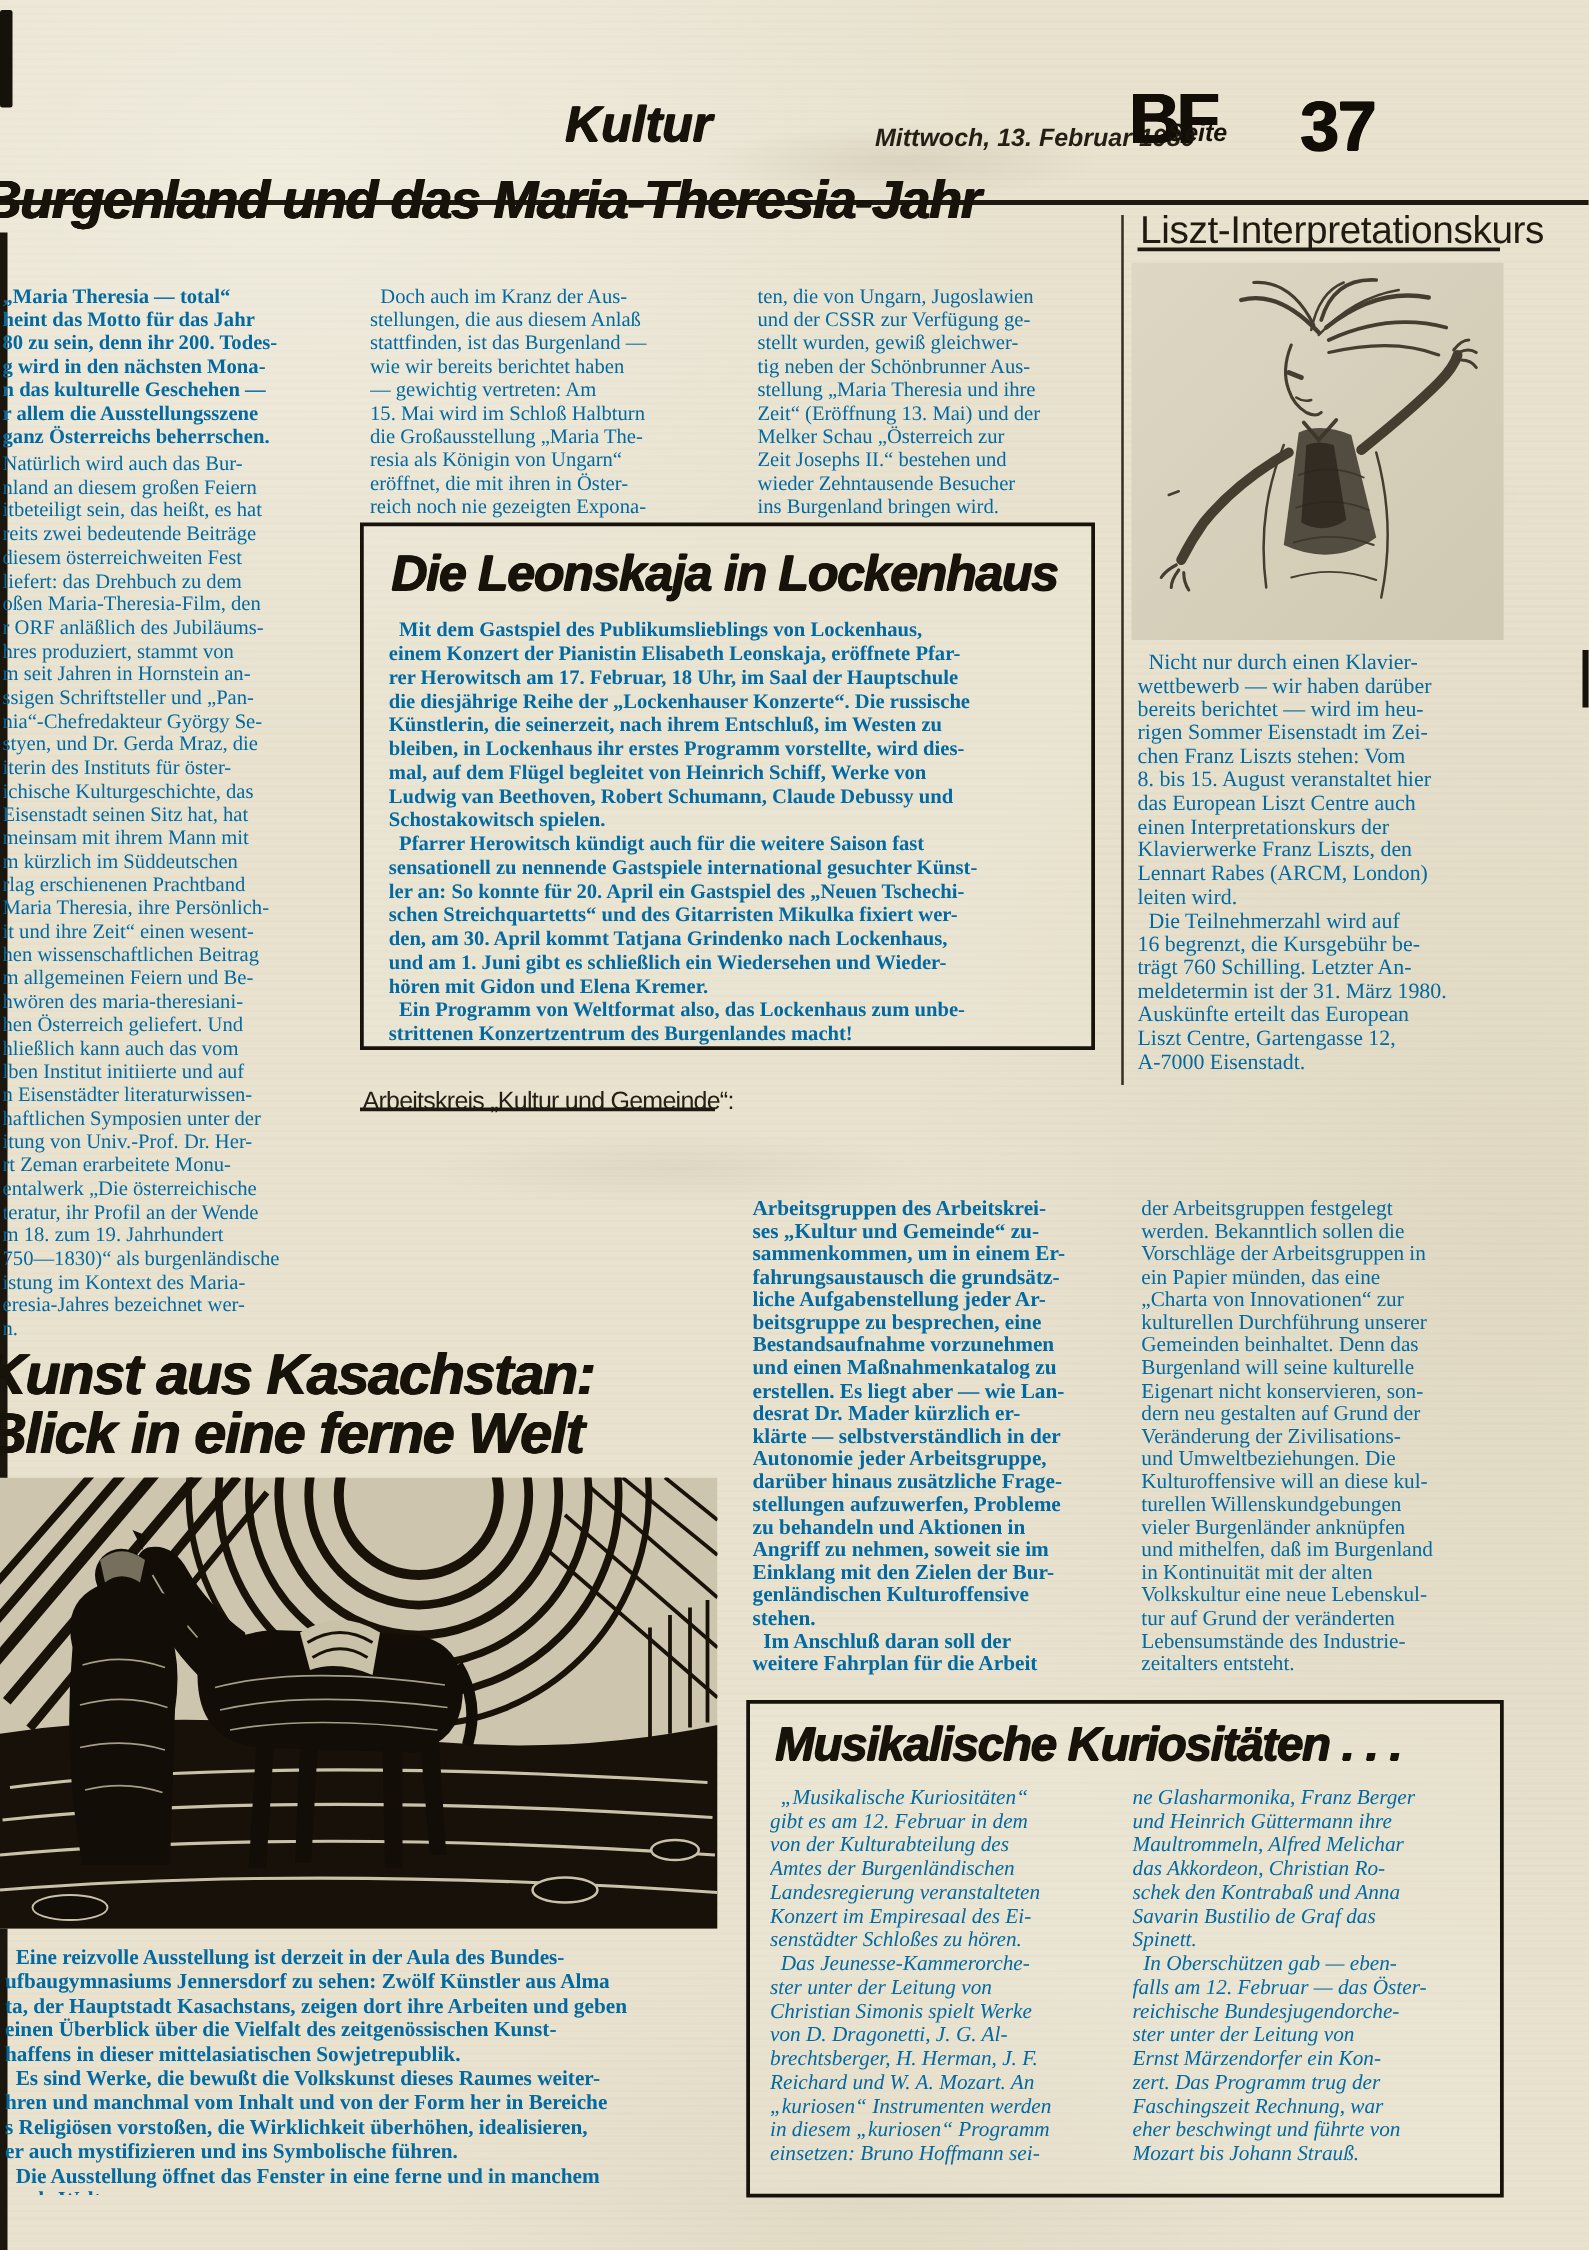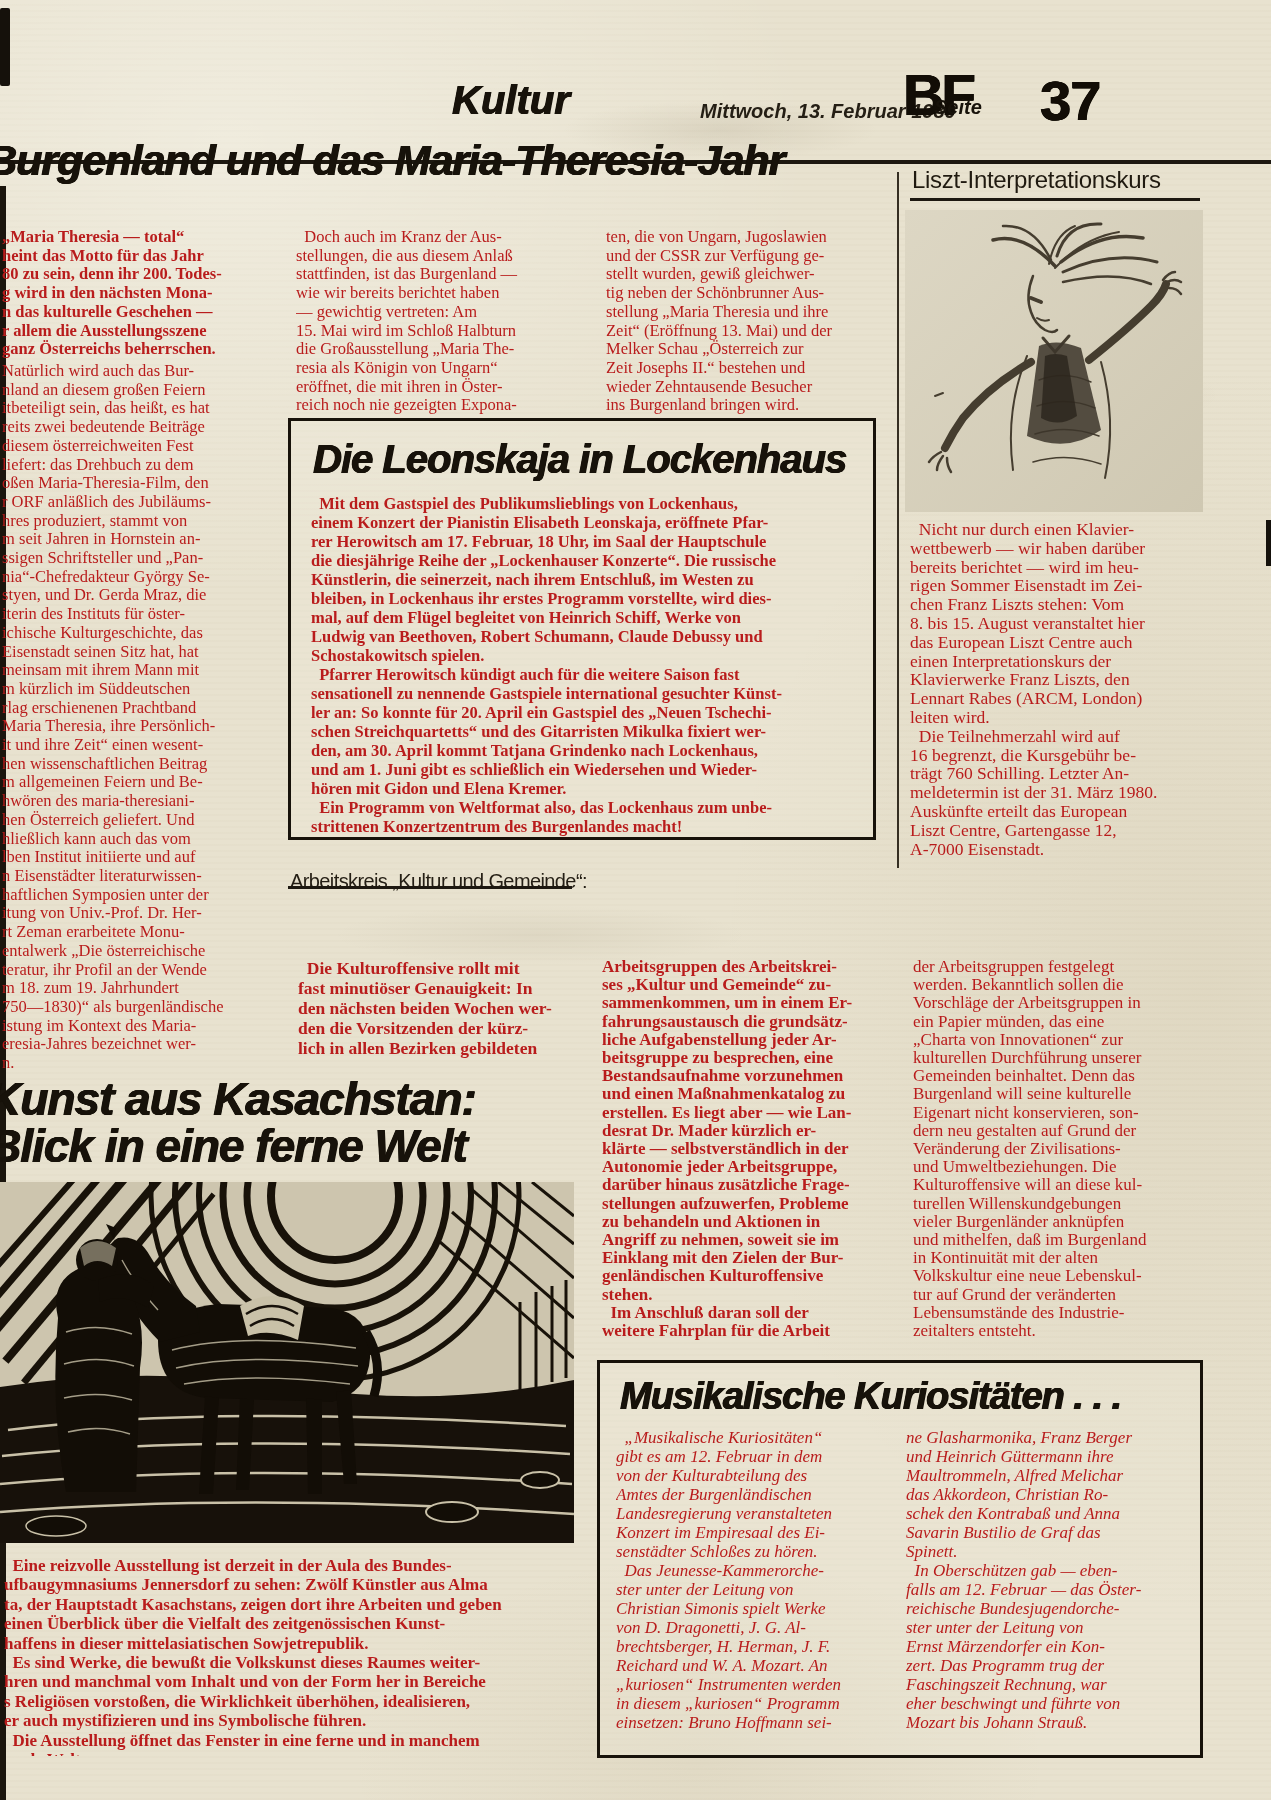--- a/index.html
+++ b/index.html
@@ -12,33 +12,33 @@
       radial-gradient(ellipse 500px 300px at 55% 98%, rgba(140,120,75,.08), transparent 70%),
       repeating-linear-gradient(0deg, rgba(130,110,70,.022) 0 2px, transparent 2px 6px);}
   #page{position:relative;width:1271px;height:1800px;overflow:hidden;}
   .abs{position:absolute;}
   .sans{font-family:"Liberation Sans",sans-serif;}
   .pre{white-space:pre-line;overflow:hidden;text-align:justify;}
   .heavy{text-shadow:.7px 0 0 currentColor,-.5px 0 0 currentColor,0 .4px 0 currentColor;}
   .display{font-family:"Liberation Sans",sans-serif;font-weight:bold;font-style:italic;
     color:#17120a;letter-spacing:-1px;white-space:nowrap;}
   .rule{background:#1d1810;}
-  .serifbody{color:#b91c1c;}
+  .serifbody{color:#0369a1;}
   .boldtxt{font-weight:bold;}
   .boxframe{border:3px solid #17120a;background:rgba(240,235,220,.25);}
   .smudge{pointer-events:none;}
   
   .kultur{font-size:40px;font-weight:bold;font-style:italic;color:#17120a;}
   .hdate{font-size:20px;font-weight:bold;font-style:italic;color:#241e14;}
   .bf{font-size:57px;font-weight:bold;letter-spacing:-3px;color:#120d06;}
   .seite{font-size:20px;font-weight:bold;font-style:italic;color:#17120a;}
   .pnum{font-size:56px;font-weight:bold;color:#120d06;letter-spacing:-1px;}
   
   .a1{font-size:16.5px;line-height:18.7px;}
-  .liszt-kick{font-size:24px;color:#201a10;letter-spacing:-.3px;}
+  .liszt-kick{font-size:31px;color:#201a10;letter-spacing:-.3px;}
   .lisztbody{font-size:17.5px;line-height:18.8px;}
   .leon-head{font-size:40px;}
   .leonbody{font-size:16.5px;line-height:19px;font-weight:bold;}
   .kick2{font-size:20px;color:#241e14;letter-spacing:-.6px;margin-top:12px;}
   .erf-head{font-size:38px;letter-spacing:-1.6px;}
   .erf{font-size:17px;line-height:18.2px;}
   .kas-head{font-size:46px;line-height:47px;white-space:nowrap;}
   .kasbody{font-size:17px;line-height:19.4px;font-weight:bold;}
   .kur-head{font-size:38px;}
   .kur{font-size:17px;line-height:19px;font-style:italic;}
@@ -218,25 +218,20 @@
 den, am 30. April kommt Tatjana Grindenko nach Lockenhaus,
 und am 1. Juni gibt es schließlich ein Wiedersehen und Wieder-
 hören mit Gidon und Elena Kremer.
 &nbsp;&nbsp;Ein Programm von Weltformat also, das Lockenhaus zum unbe-
 strittenen Konzertzentrum des Burgenlandes macht!</div>
   </div>
 
   <div class="abs kick2 sans" style="left:290px;top:858px;">Arbeitskreis „Kultur und Gemeinde“:</div>
   <div class="abs rule" style="left:288px;top:886px;width:284px;height:3px;"></div>
 
-  <div class="abs pre erf serifbody boldtxt" style="left:298px;top:958px;width:286px;height:100px;font-size:17.5px;line-height:20px;">&nbsp;&nbsp;Die Kulturoffensive rollt mit
-fast minutiöser Genauigkeit: In
-den nächsten beiden Wochen wer-
-den die Vorsitzenden der kürz-
-lich in allen Bezirken gebildeten</div>
   <div class="abs pre erf serifbody boldtxt" style="left:602px;top:958px;width:292px;height:388px;">Arbeitsgruppen des Arbeitskrei-
 ses „Kultur und Gemeinde“ zu-
 sammenkommen, um in einem Er-
 fahrungsaustausch die grundsätz-
 liche Aufgabenstellung jeder Ar-
 beitsgruppe zu besprechen, eine
 Bestandsaufnahme vorzunehmen
 und einen Maßnahmenkatalog zu
 erstellen. Es liegt aber — wie Lan-
 desrat Dr. Mader kürzlich er-

